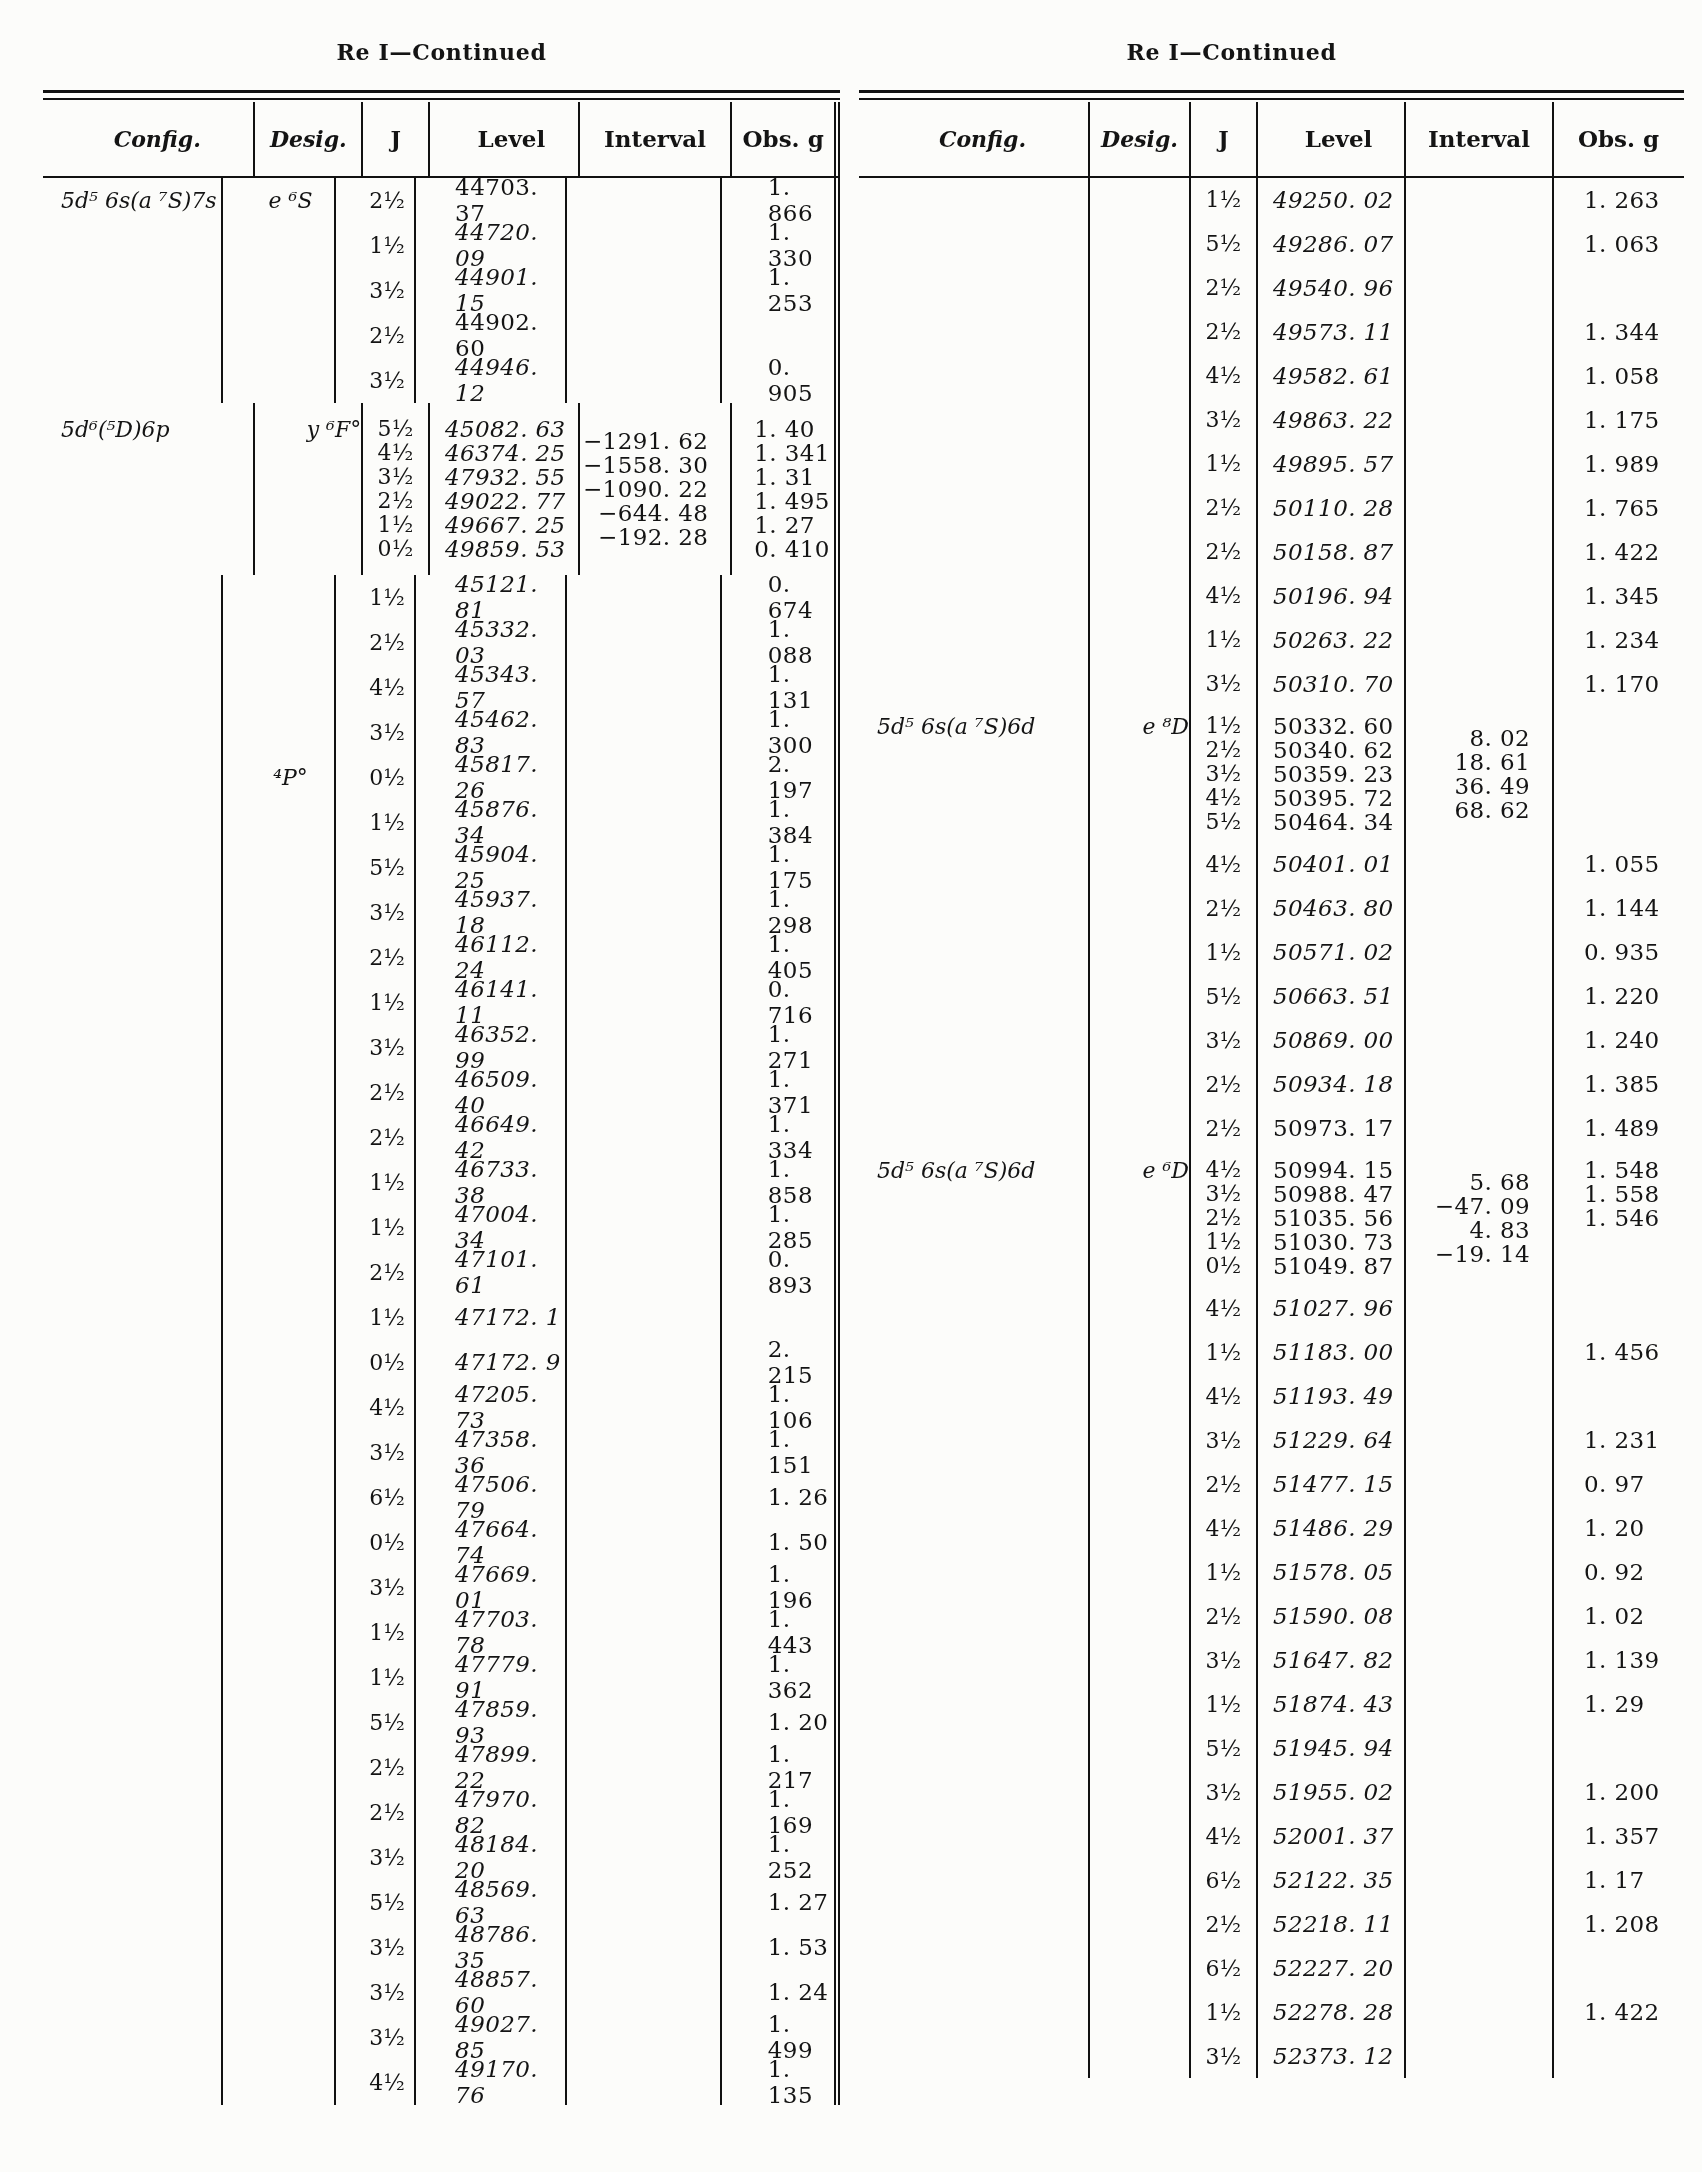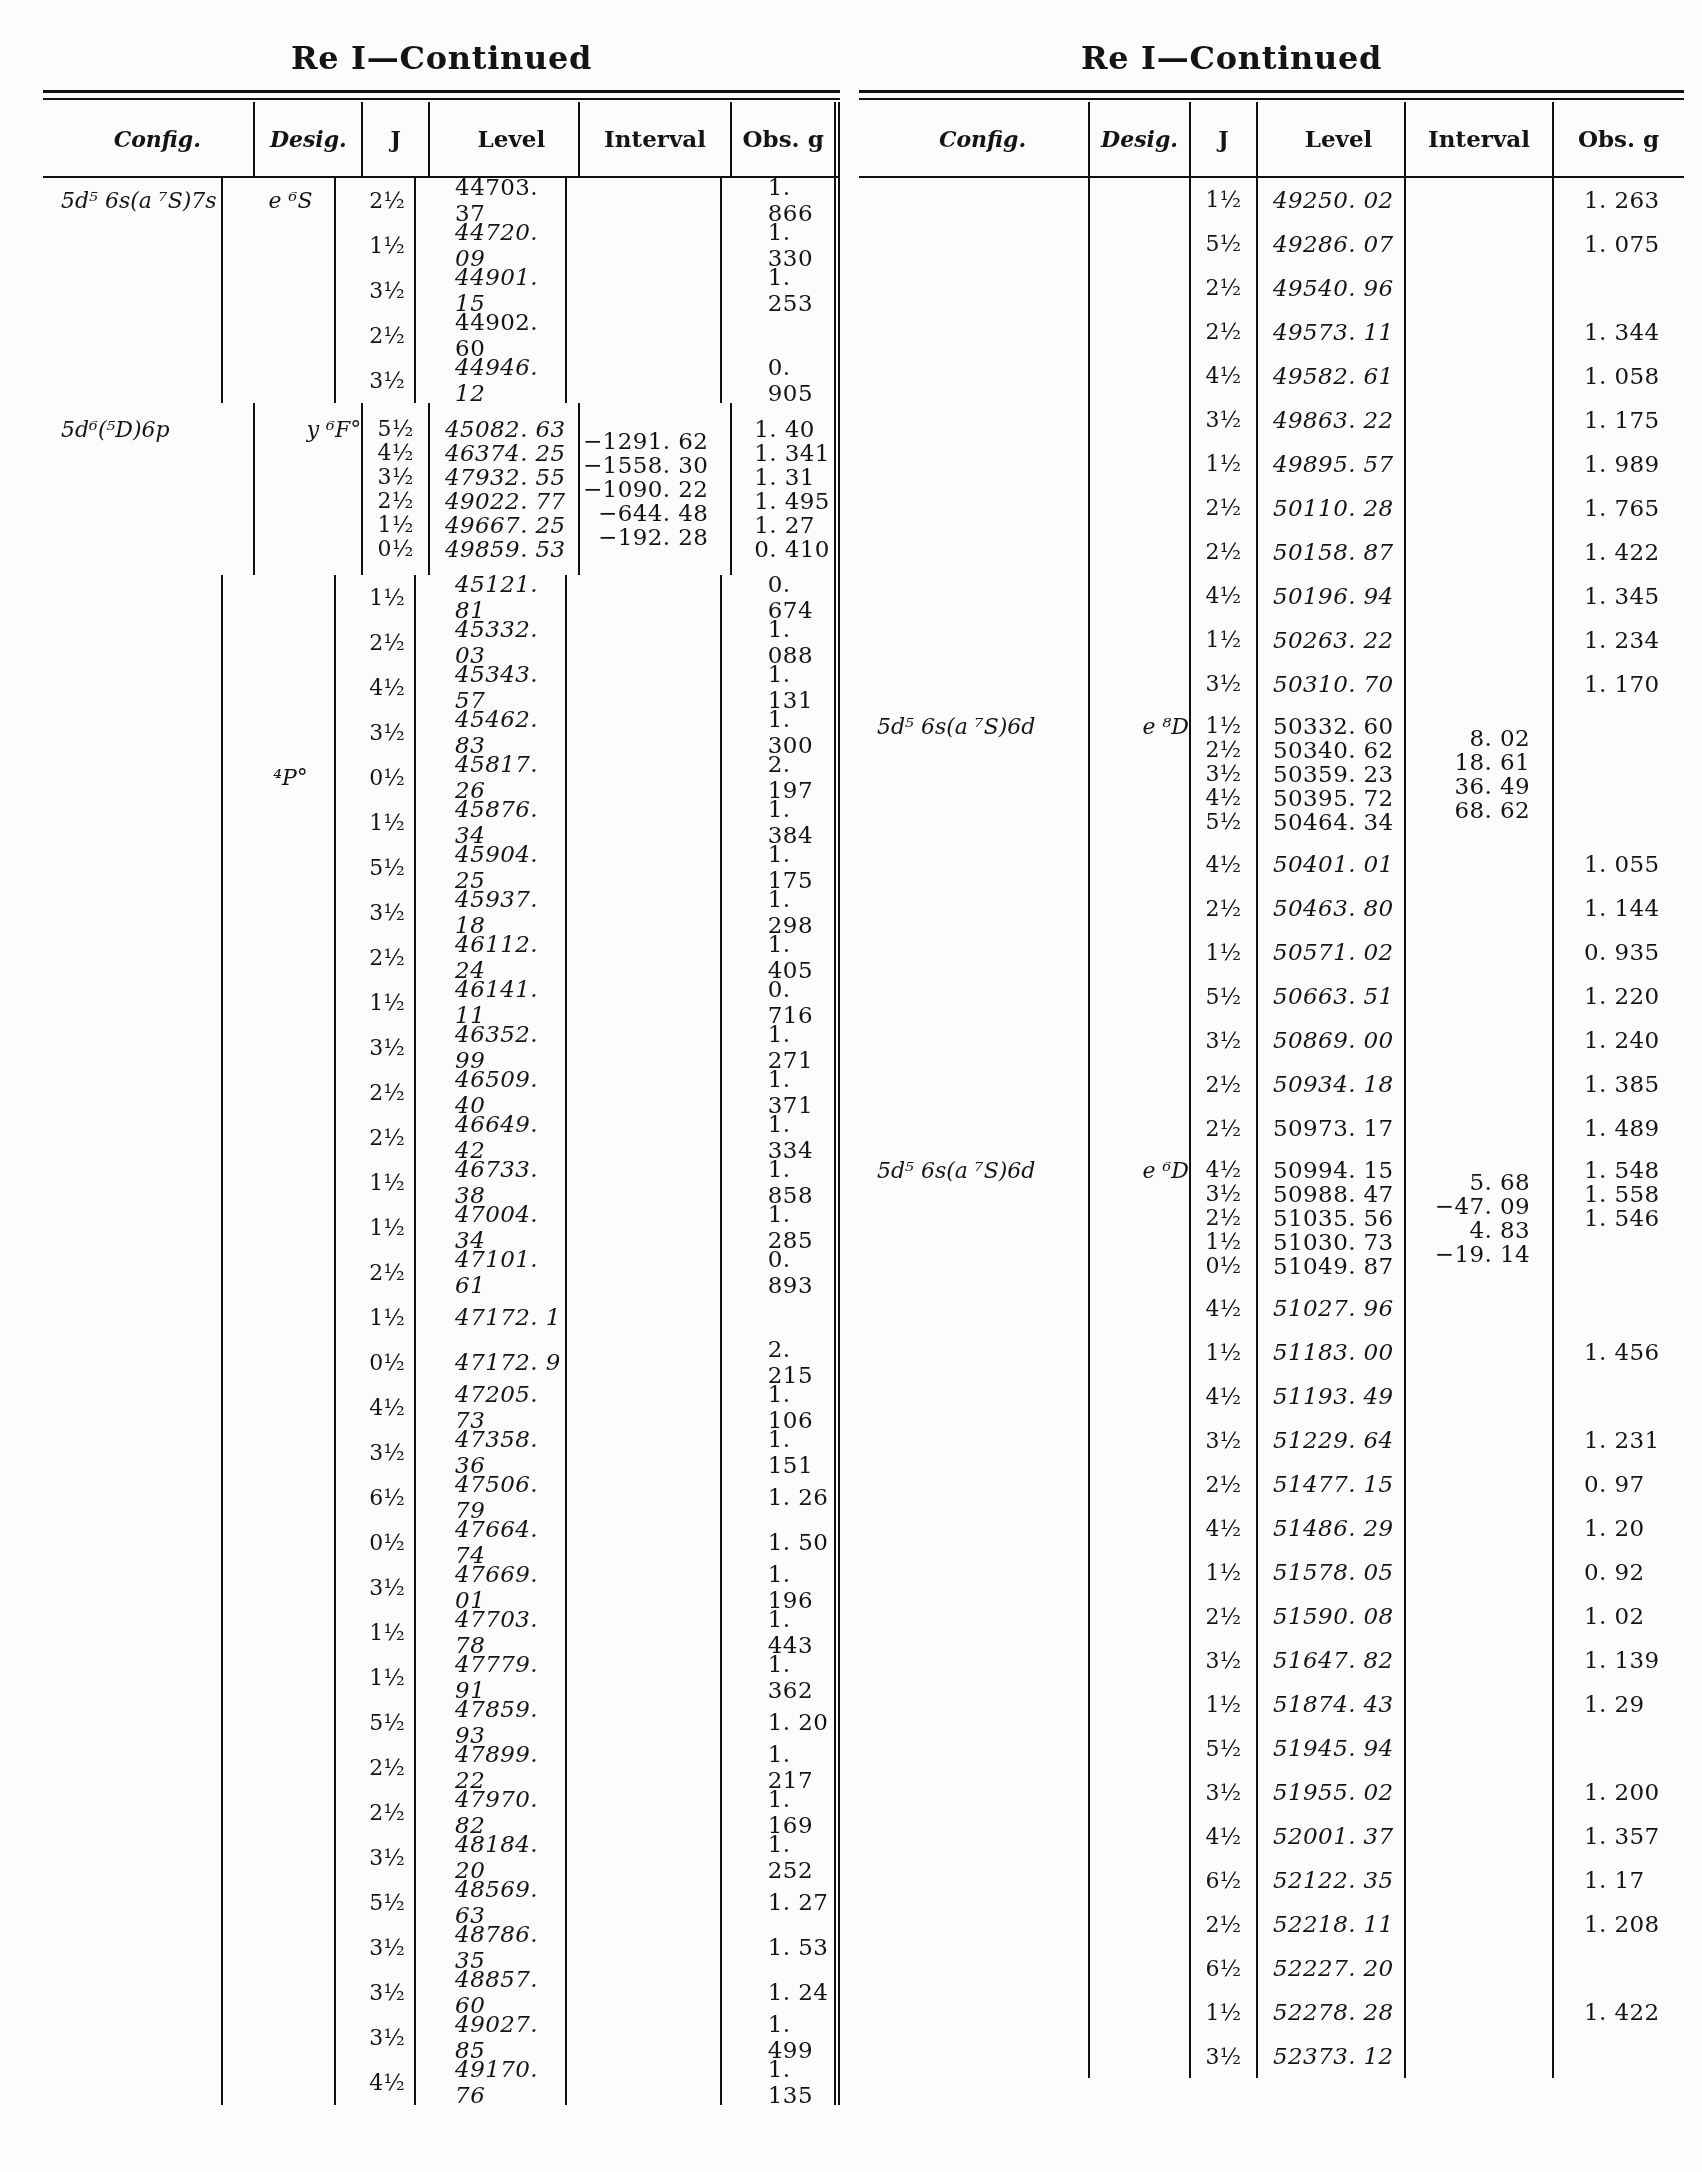--- a/index.html
+++ b/index.html
@@ -1,18 +1,18 @@
 <!DOCTYPE html>
 <html style="font-size:12px"><head>
 <meta charset="utf-8">
 <style>
   html,body{margin:0;padding:0;background:#e8e8e4;}
   .page{position:relative;width:1702px;height:2172px;background:#fcfcfa;color:#141414;
         font-family:"DejaVu Serif", "Liberation Serif", serif;overflow:hidden;}
-  .ttl{position:absolute;top:39px;font-size:32px;font-weight:bold;text-align:center;letter-spacing:0.7px;}
+  .ttl{position:absolute;top:39px;font-size:22px;font-weight:bold;text-align:center;letter-spacing:0.7px;}
   .ttl-left{left:43px;width:797px;}
   .ttl-right{left:853px;width:757px;}
   .tbl{position:absolute;top:90px;}
   .tbl-left{left:43px;width:797px;}
   .tbl-right{left:859px;width:825px;}
   .toprule{height:5.2px;border-top:3px solid #111;border-bottom:2.2px solid #111;}
   .hdr{display:flex;height:74px;border-bottom:2.2px solid #111;margin-top:1.5px;}
   .cell{box-sizing:border-box;border-right:2.2px solid #111;}
   .tbl-left  .c-config{width:213px}.tbl-left  .c-desig{width:108px}.tbl-left  .c-j{width:67px}
   .tbl-left  .c-level{width:150px}.tbl-left  .c-int{width:153px}.tbl-left  .c-g{width:108px;border-right:6.7px double #111;}
@@ -432,21 +432,21 @@
           <div class="cell c-level num lvl-i">49250. 02</div>
           <div class="cell c-int num"></div>
           <div class="cell c-g num">1. 263</div>
         </div>
         <div class="r r-s">
           <div class="cell c-config"></div>
           <div class="cell c-desig"></div>
           <div class="cell c-j num">5½</div>
           <div class="cell c-level num lvl-i">49286. 07</div>
           <div class="cell c-int num"></div>
-          <div class="cell c-g num">1. 075</div>
+          <div class="cell c-g num">1. 063</div>
         </div>
         <div class="r r-s">
           <div class="cell c-config"></div>
           <div class="cell c-desig"></div>
           <div class="cell c-j num">2½</div>
           <div class="cell c-level num lvl-i">49540. 96</div>
           <div class="cell c-int num"></div>
           <div class="cell c-g num"></div>
         </div>
         <div class="r r-s">

